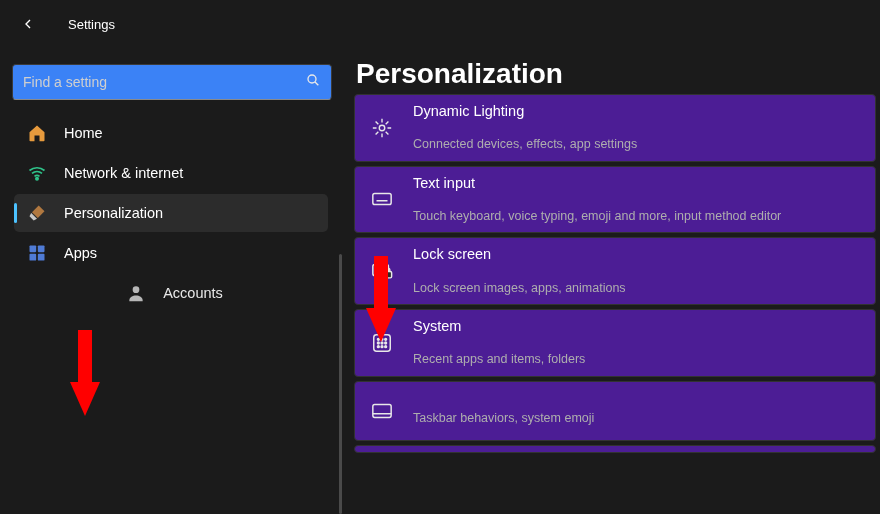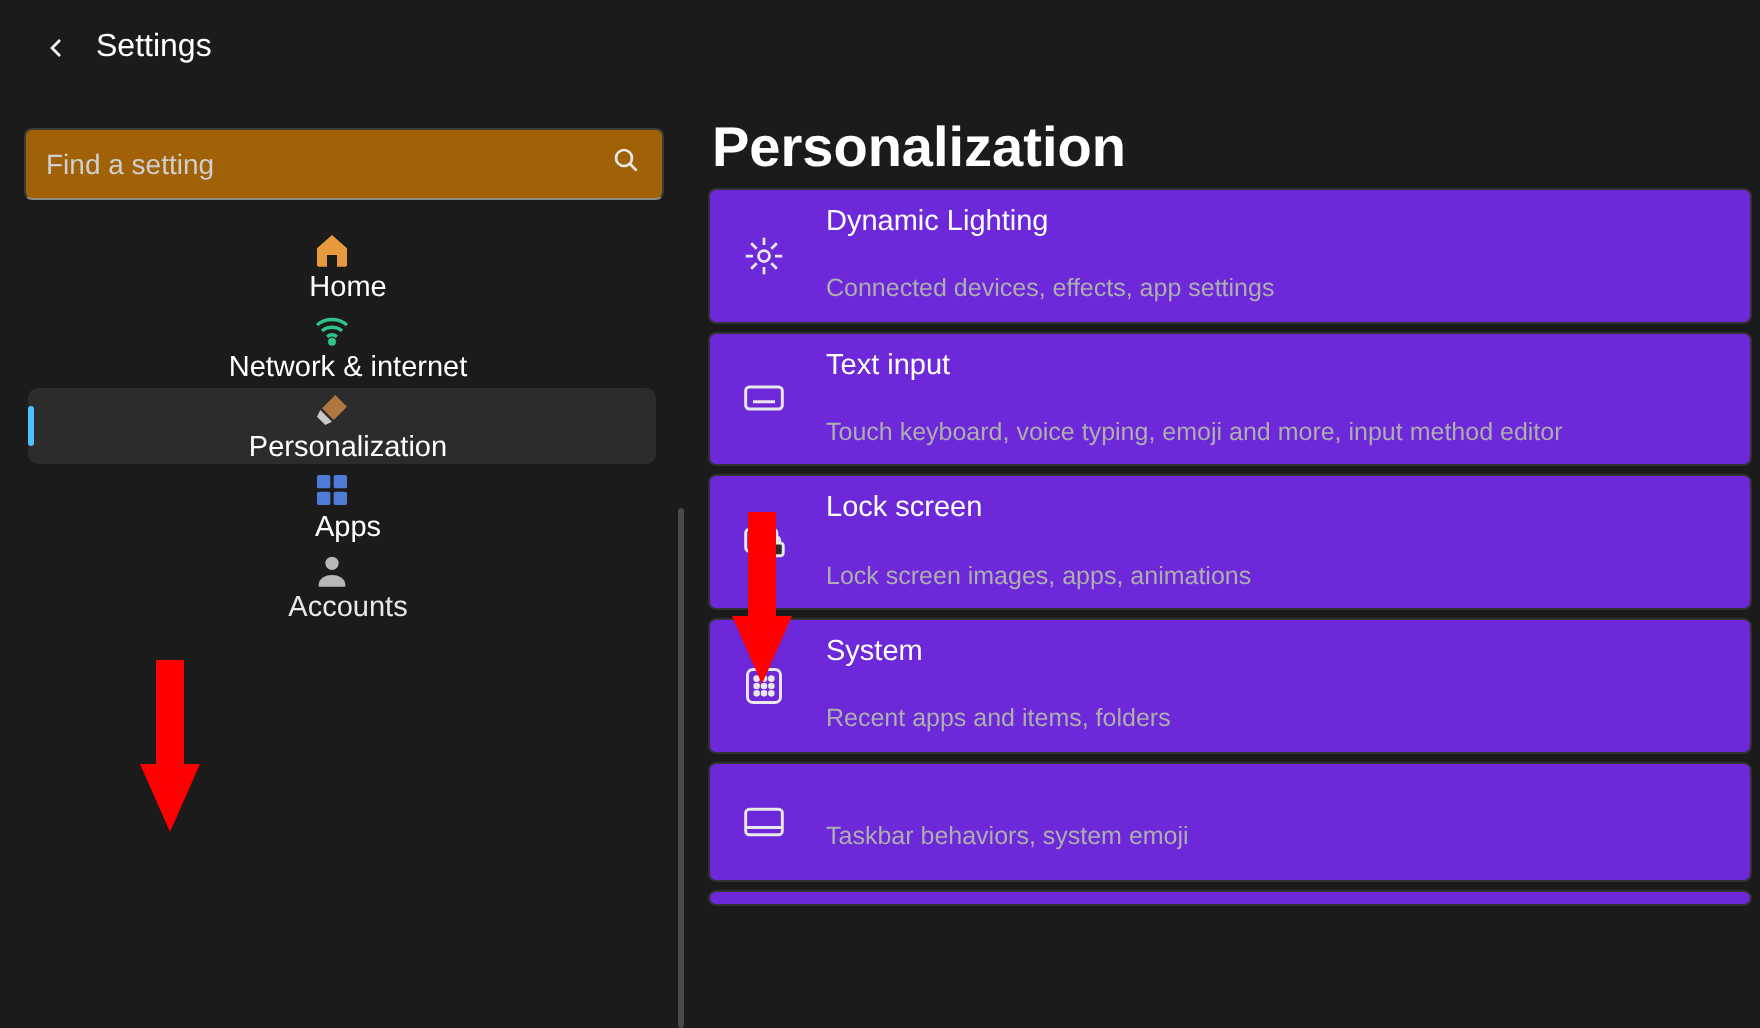--- a/index.html
+++ b/index.html
@@ -2,55 +2,55 @@
 <html><head>
 <meta charset="utf-8">
 <style>
   * { box-sizing: border-box; margin: 0; padding: 0; }
   html, body { width: 880px; height: 514px; overflow: hidden; font-family: "Segoe UI", Arial, sans-serif; }
   body { background: #1b1b1b; color: #ffffff; }
 
   
   .topbar { height: 48px; display: flex; align-items: center; padding: 0 10px; }
   .back-btn { width: 36px; height: 36px; display: flex; align-items: center; justify-content: center; color: #fff; cursor: pointer; }
-  .topbar-title { font-size: 16px; margin-left: 2px; }
+  .topbar-title { font-size: 13px; margin-left: 22px; }
 
   .columns { display: flex; height: calc(514px - 48px); }
   .sidebar { width: 342px; flex: 0 0 342px; padding: 8px 4px 0 10px; position: relative; }
   .main    { flex: 1; padding: 8px 4px 0 12px; }
 
   
   .userblock { display: flex; align-items: center; padding: 8px 6px 14px 6px; }
   .avatar { width: 62px; height: 62px; border-radius: 50%; background: #3c3c3c; display: flex; align-items: center; justify-content: center; flex: 0 0 62px; }
   .avatar svg { width: 42px; height: 42px; fill: #c8c8c8; }
   .user-name { font-size: 15.5px; font-weight: 600; line-height: 1.2; }
   .user-email { font-size: 12px; color: #bdbdbd; line-height: 1.2; margin-top: 2px; }
   .user-text { margin-left: 18px; }
 
   
-  .search { margin: 8px 6px 14px 2px; height: 36px; background: #a16207; border: 1px solid #3a3a3a; border-bottom: 1px solid #8a8a8a; border-radius: 4px; display: flex; align-items: center; padding: 0 10px; }
+  .search { margin: 8px 6px 14px 2px; height: 36px; background: #3b82f6; border: 1px solid #3a3a3a; border-bottom: 1px solid #8a8a8a; border-radius: 4px; display: flex; align-items: center; padding: 0 10px; }
   .search input { flex: 1; background: transparent; border: none; outline: none; color: #fff; font-size: 14px; }
   .search input::placeholder { color: #cfcfcf; }
   .search .sicon { color: #e8e8e8; }
 
   
   .navlist { padding-right: 6px; }
-  .navitem { height: 38px; margin: 2px 4px; border-radius: 5px; display: flex; align-items: center; padding: 0 6px 0 12px; cursor: pointer; font-size: 14.5px; flex-direction: column; }
+  .navitem { height: 38px; margin: 2px 4px; border-radius: 5px; display: flex; align-items: center; padding: 0 6px 0 12px; cursor: pointer; font-size: 14.5px; }
   .navitem.active { background: #2c2c2c; position: relative; }
   .navitem.active::before { content:""; position:absolute; left:0; top:9px; bottom:9px; width:3px; background:#4cc2ff; border-radius:2px; }
   .navicon { width: 22px; height: 22px; flex: 0 0 22px; display: flex; align-items: center; justify-content: center; margin-right: 16px; }
   .navicon svg { width: 20px; height: 20px; }
   .navlabel { color: #fff; }
 
   
   .page-title { font-size: 28px; font-weight: 600; margin: 2px 0 10px 2px; }
 
   
   .cards { display: flex; flex-direction: column; gap: 4px; }
-  .card { background: #6d28d9; border: 1px solid #323232; border-radius: 4px; min-height: 60px; display: flex; align-items: center; padding: 8px 14px; cursor: pointer; }
+  .card { background: #4c1d95; border: 1px solid #323232; border-radius: 4px; min-height: 60px; display: flex; align-items: center; padding: 8px 14px; cursor: pointer; }
   .card.trim-top { margin-top: -6px; } 
   .cardicon { width: 26px; height: 26px; flex: 0 0 26px; margin-right: 18px; display:flex; align-items:center; justify-content:center; color:#fff; }
   .cardicon svg { width: 22px; height: 22px; stroke:#e8e8e8; }
   .card-title { font-size: 14.5px; line-height: 1.2; }
   .card-sub   { font-size: 12.5px; color: #aeaeae; line-height: 1.3; margin-top: 16px; }
 
   
   .arrow { position: absolute; pointer-events: none; }
   .arrow svg { display:block; }
 

